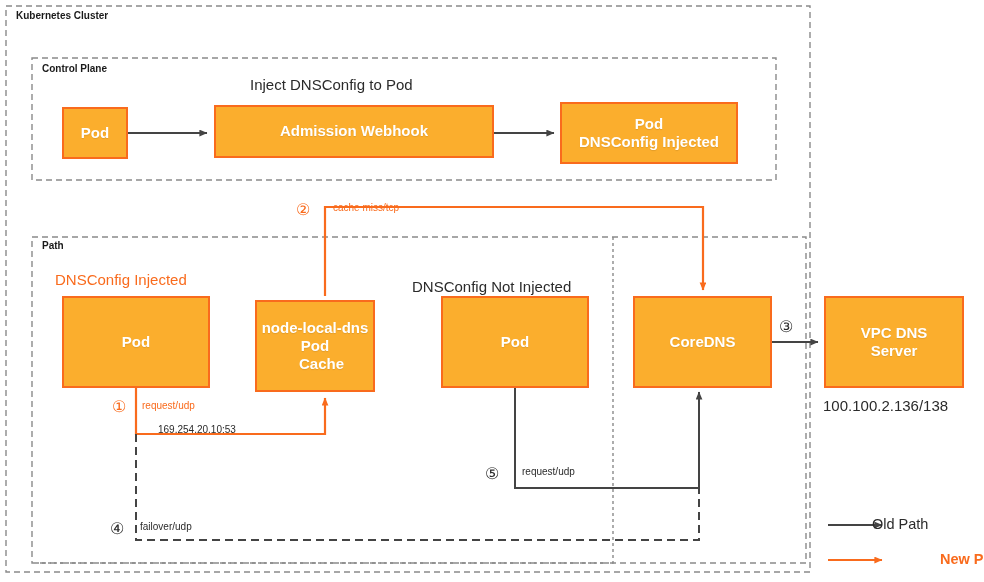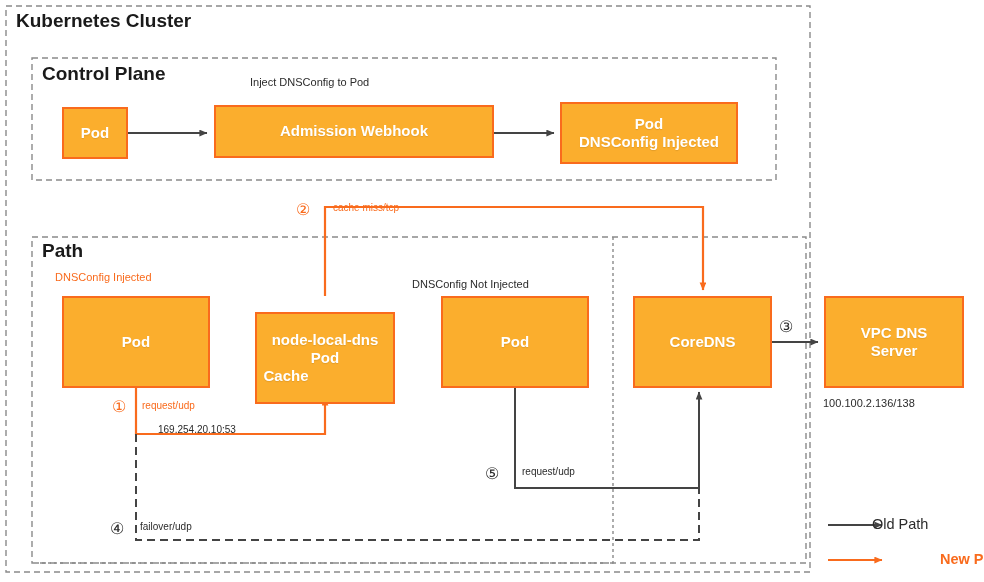--- a/index.html
+++ b/index.html
@@ -34,32 +34,32 @@
     font-size: 15px;
     line-height: 1.22;
     display: flex;
     flex-direction: column;
     align-items: center;
     justify-content: center;
     text-align: center;
     text-shadow: 0 1px 1px rgba(0,0,0,0.10);
   }
   .node-box .ln { display: block; width: 100%; }
-  .node-box .ln.right { text-align: left; padding-right: 10px; margin-left: 23px; }
+  .node-box .ln.right { text-align: center; padding-right: 10px; margin-left: 23px; }
   
   .group-title {
     position: absolute;
-    font-size: 19px;
+    font-size: 10px;
     font-weight: bold;
     color: #1a1a1a;
     white-space: nowrap;
   }
   .caption {
     position: absolute;
-    font-size: 11px;
+    font-size: 15px;
     color: #2b2b2b;
     white-space: nowrap;
   }
   .caption.orange { color: #F96B1D; }
   
   .edge-label {
     position: absolute;
     font-size: 10px;
     color: #2b2b2b;
     white-space: nowrap;
@@ -144,21 +144,21 @@
 
   <div class="node-box" style="left:560px; top:102px; width:178px; height:62px;">
     <span class="ln">Pod</span>
     <span class="ln">DNSConfig Injected</span>
   </div>
 
   <div class="node-box" style="left:62px; top:296px; width:148px; height:92px;">
     <span class="ln">Pod</span>
   </div>
 
-  <div class="node-box" style="left:255px; top:312px; width:140px; height:92px;">
+  <div class="node-box" style="left:255px; top:300px; width:120px; height:92px;">
     <span class="ln">node-local-dns</span>
     <span class="ln">Pod</span>
     <span class="ln right">Cache</span>
   </div>
 
   <div class="node-box" style="left:441px; top:296px; width:148px; height:92px;">
     <span class="ln">Pod</span>
   </div>
 
   <div class="node-box" style="left:633px; top:296px; width:139px; height:92px;">

